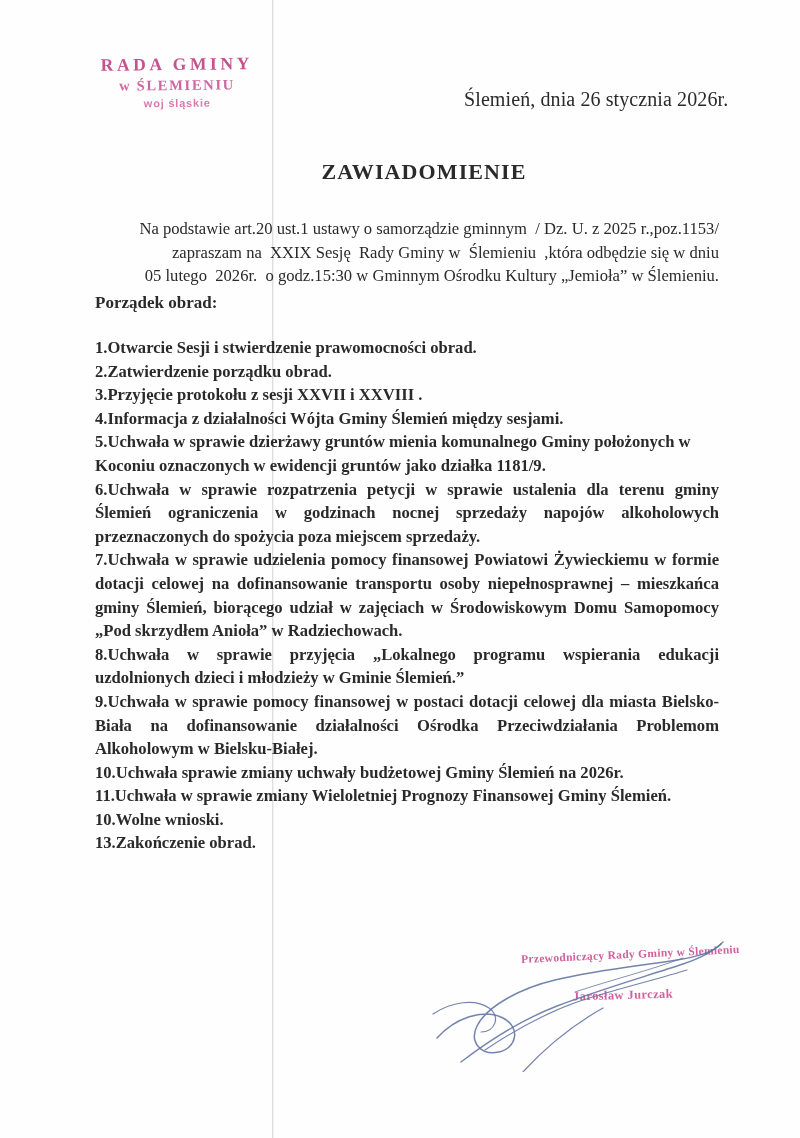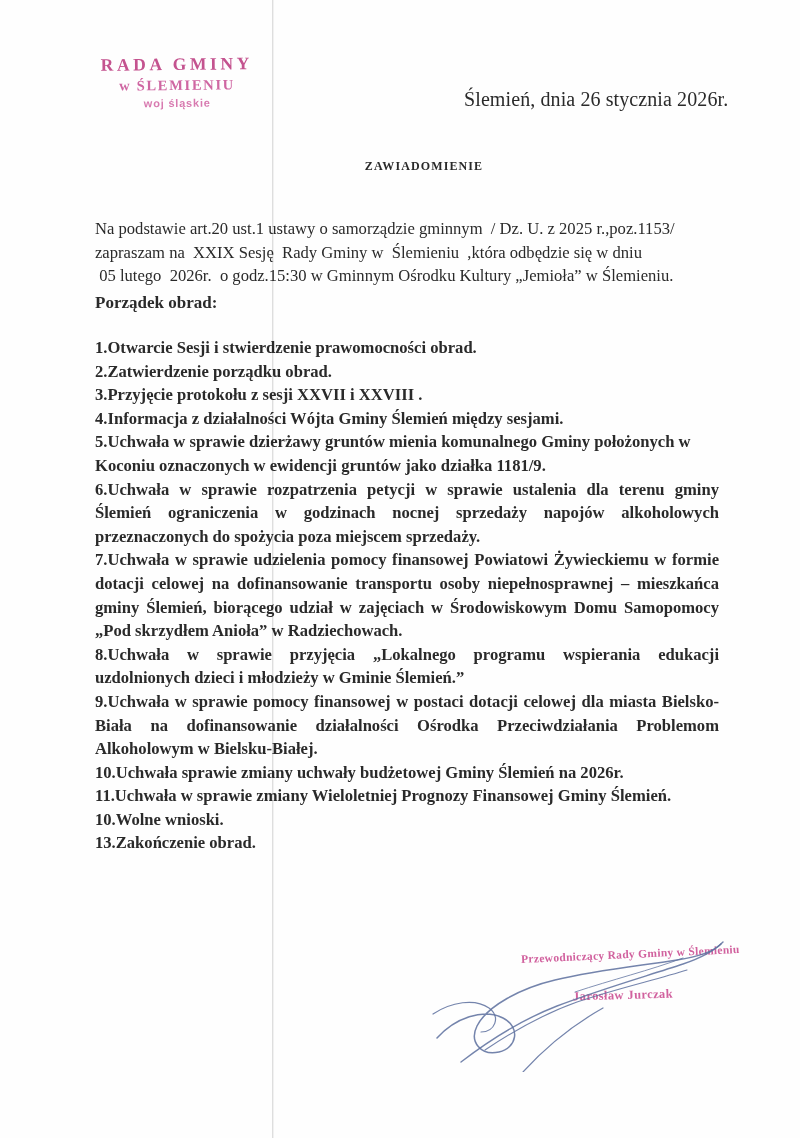--- a/index.html
+++ b/index.html
@@ -82,34 +82,34 @@
   
   .doc-title {
     position: absolute;
     left: 0;
     top: 159px;
     width: 800px;
     text-align: center;
     padding-left: 48px;
     box-sizing: border-box;
     font-weight: bold;
-    font-size: 12px;
+    font-size: 22px;
     letter-spacing: 1.1px;
   }
 
   
   .intro {
     position: absolute;
     left: 95px;
     top: 217px;
     width: 624px;
     font-size: 16.6px;
     line-height: 23.5px;
   }
-  .intro div { white-space: pre; }
+  .intro div { white-space: pre; text-align: right; }
 
   
   .agenda-heading {
     position: absolute;
     left: 95px;
     top: 293px;
     font-weight: bold;
     font-size: 17px;
   }
 

